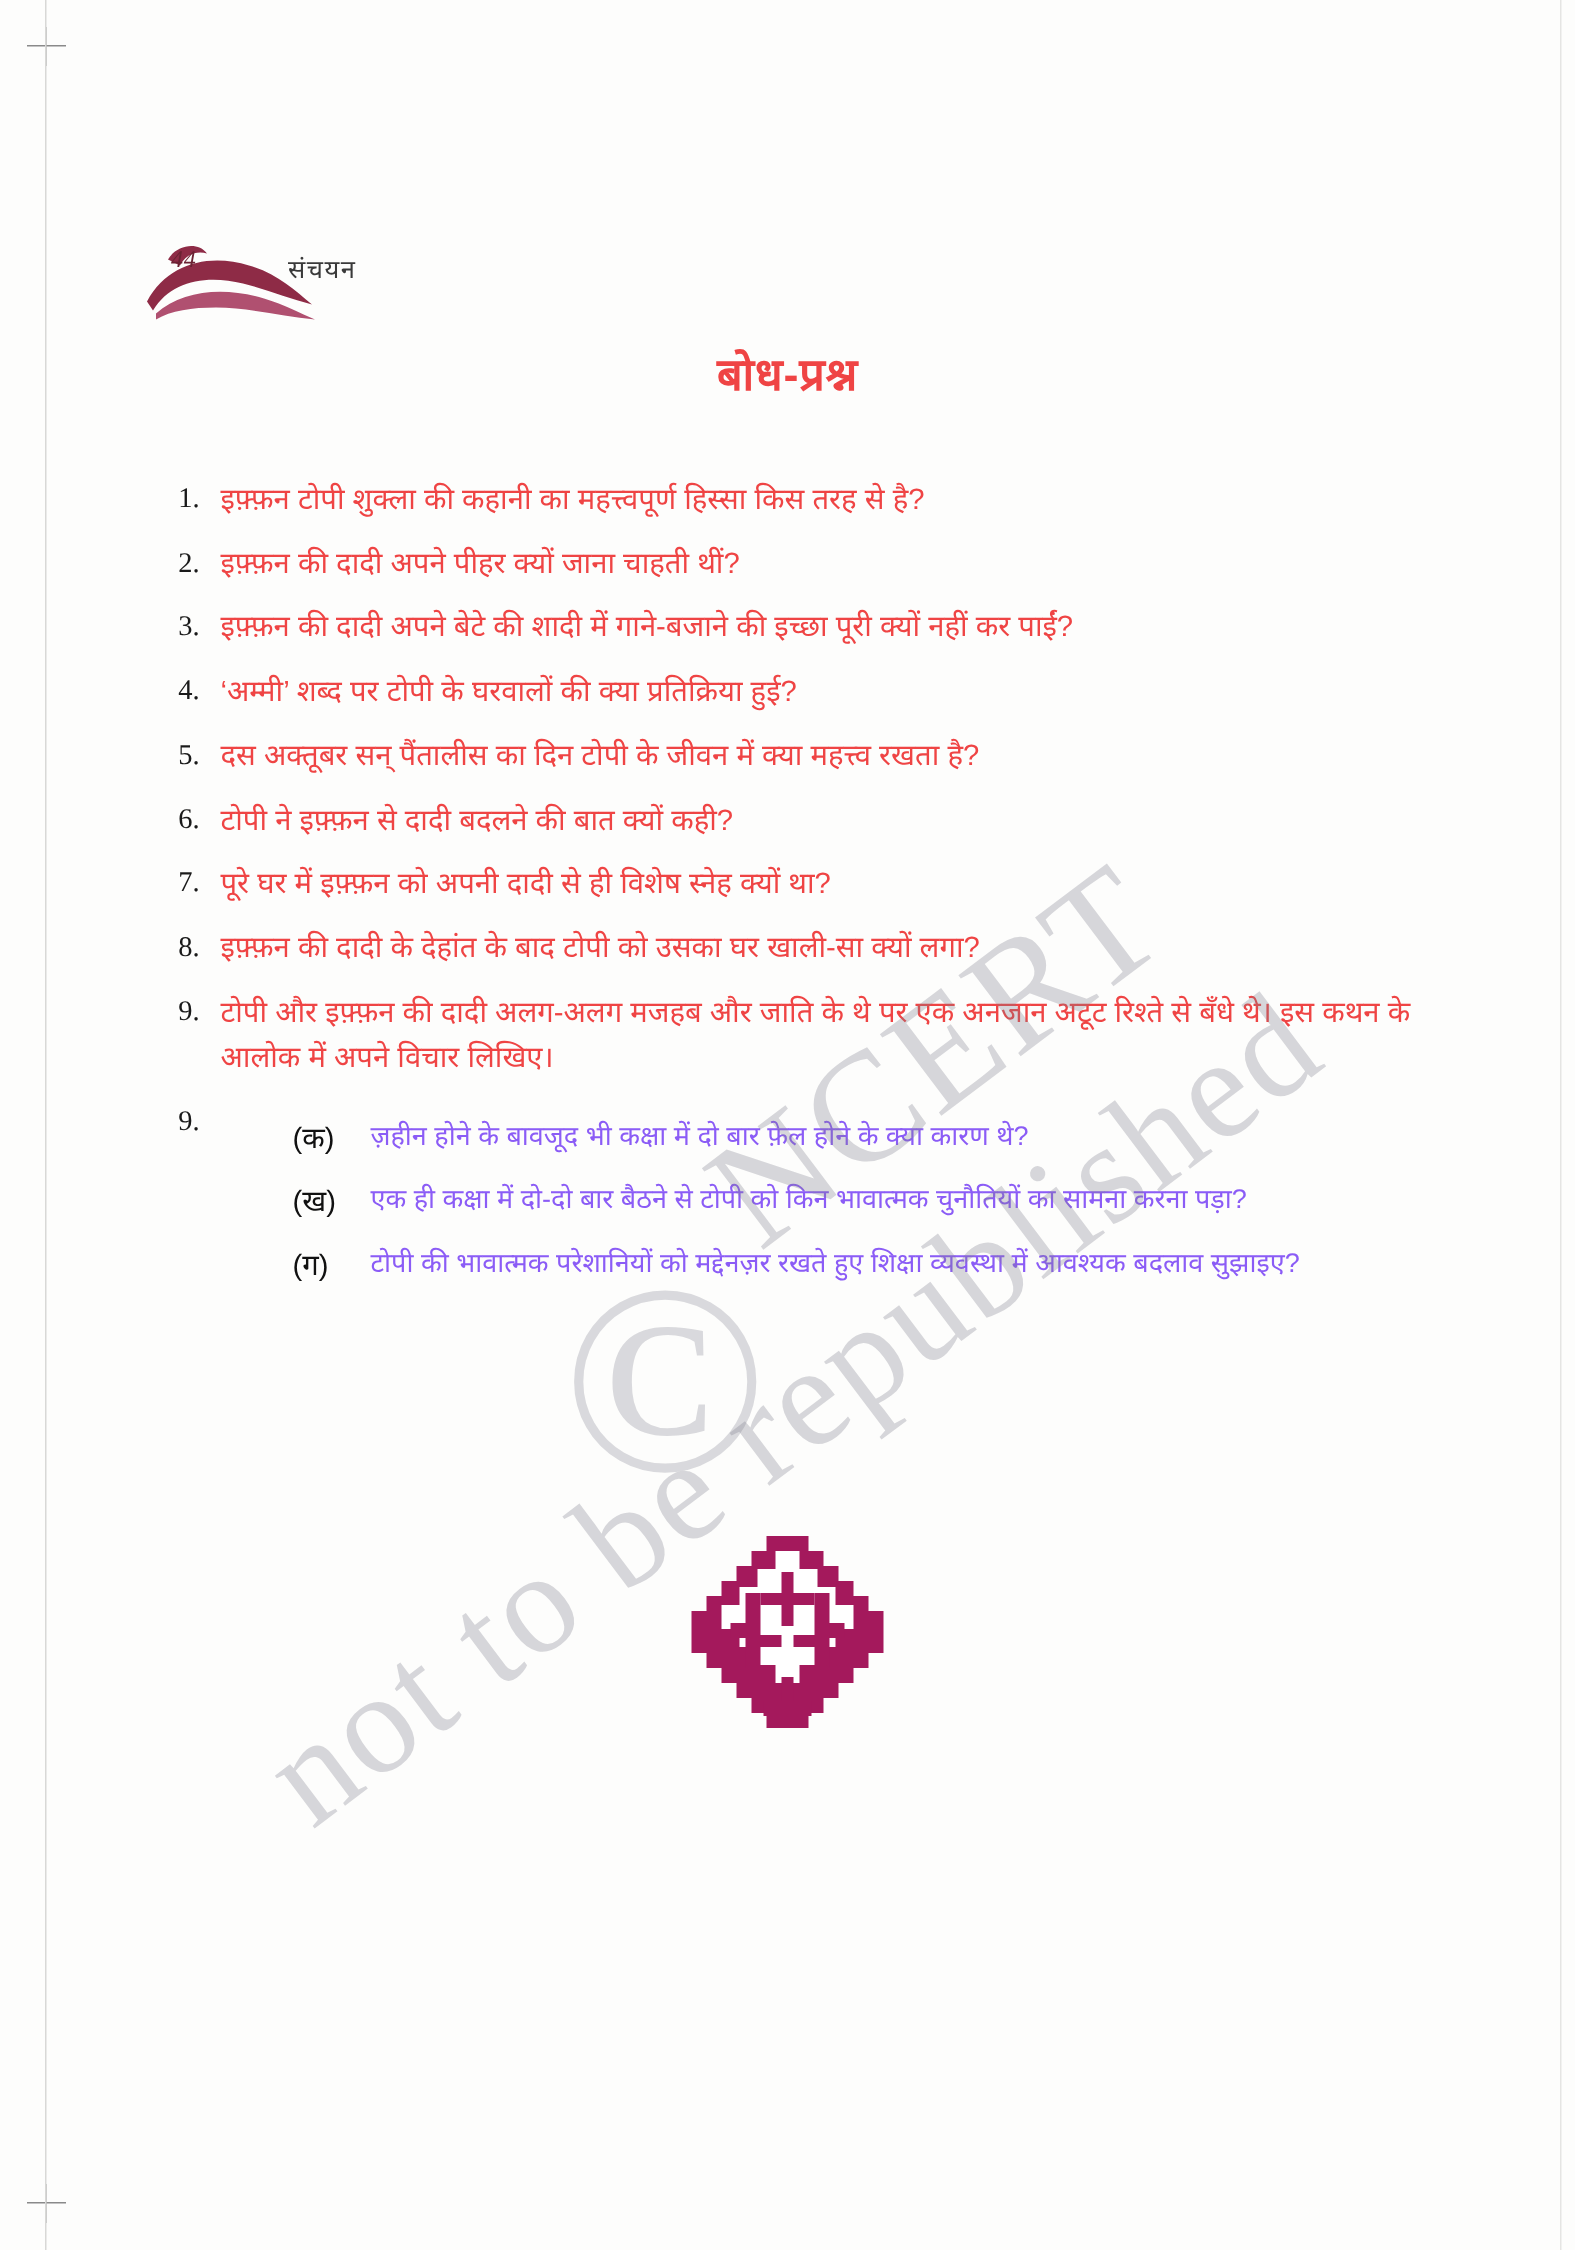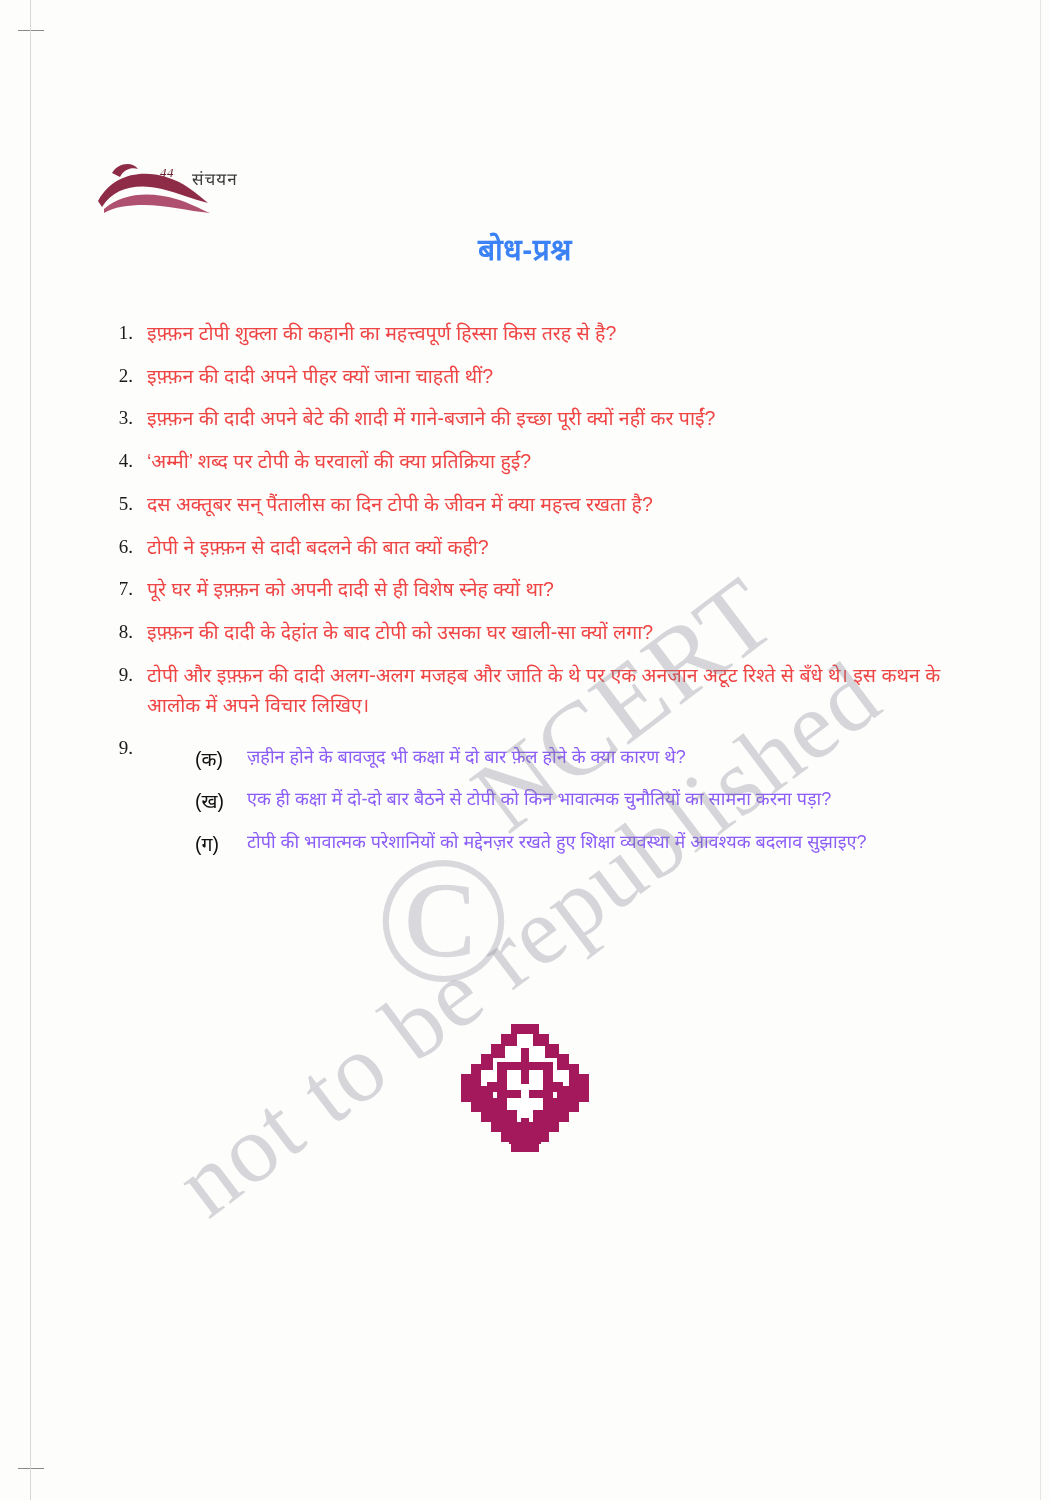--- a/index.html
+++ b/index.html
@@ -52,24 +52,23 @@
     top: 155px;
     width: 500px;
     height: 60px;
   }
   .folio-num {
     position: absolute;
     left: 22px;
     top: 10px;
     font-family: "Liberation Serif", serif;
     font-style: italic;
-    font-size: 13px;
+    font-size: 16px;
     color: #6b2233;
     letter-spacing: 0.5px;
-    margin-left: 46px;
   }
   .header-title {
     position: absolute;
     left: 100px;
     top: 12px;
     font-family: "Liberation Sans", sans-serif;
     font-size: 17px;
     color: #3a3a3a;
     letter-spacing: 1px;
   }
@@ -84,21 +83,21 @@
   
   .section-title {
     position: absolute;
     left: 0;
     top: 228px;
     width: 1050px;
     text-align: center;
     font-family: "Liberation Sans", sans-serif;
     font-weight: bold;
     font-size: 30px;
-    color: #3b82f6;
+    color: #ef4444;
     letter-spacing: 0.5px;
   }
 
   
   .qlist {
     position: absolute;
     left: 105px;
     top: 318px;
     width: 850px;
   }

